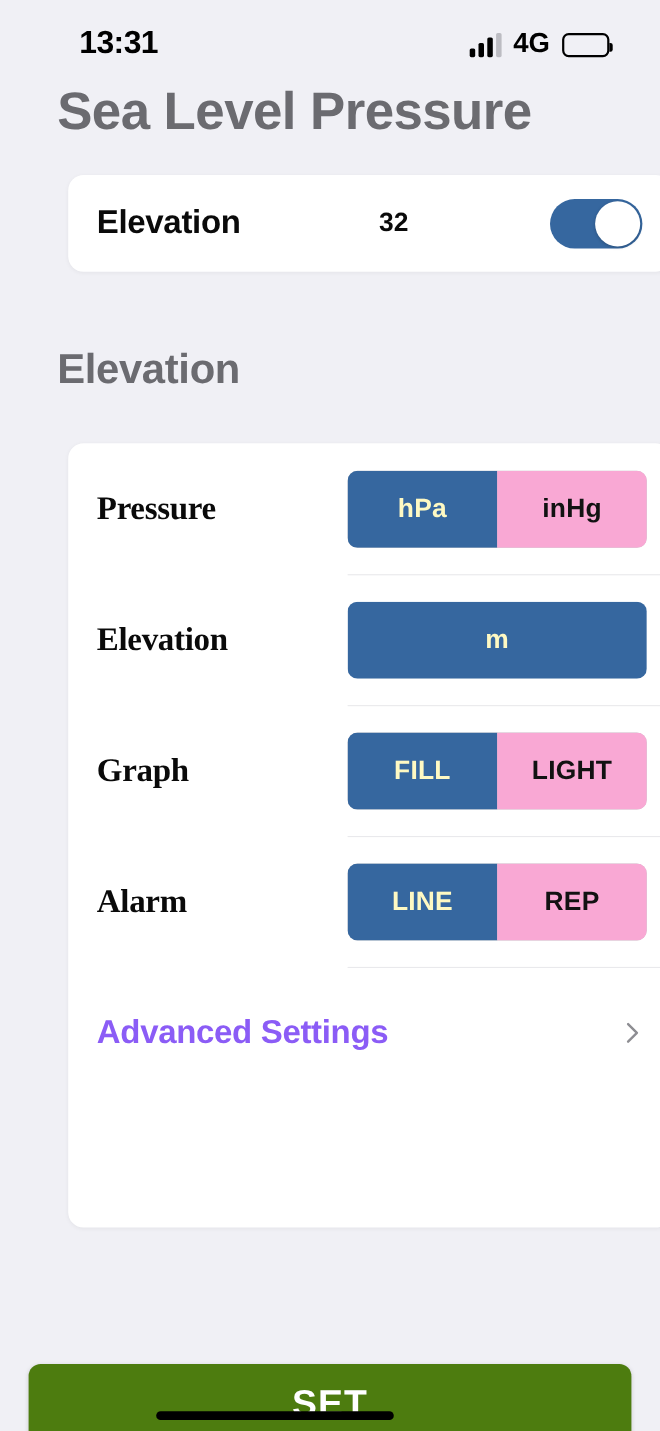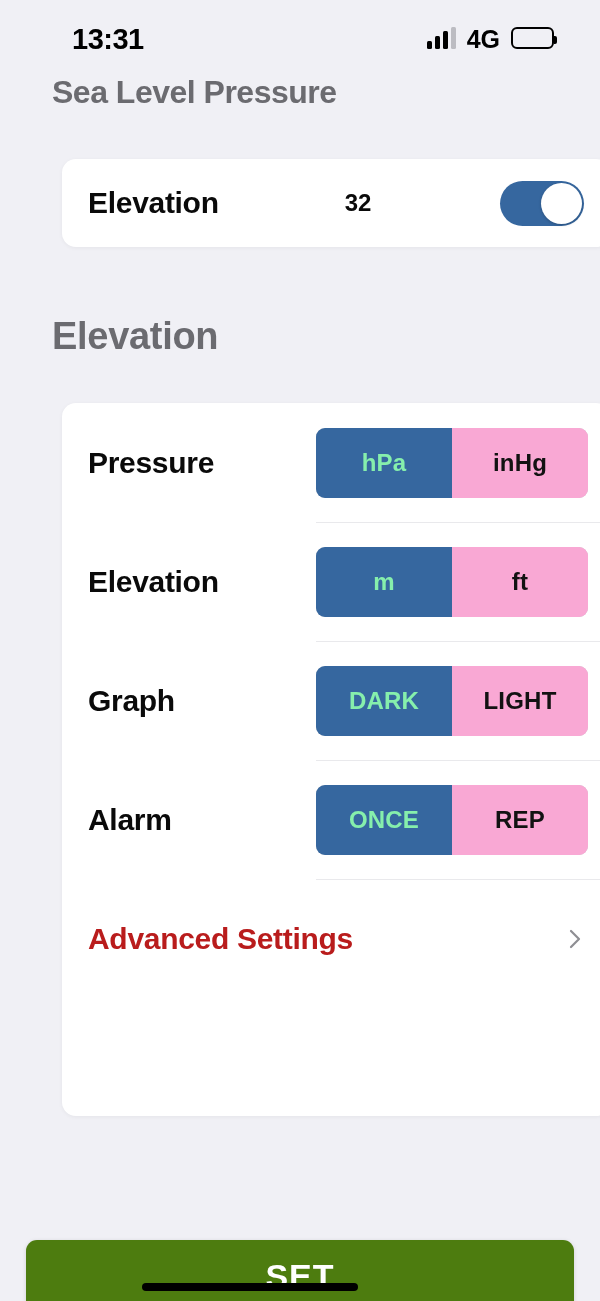--- a/index.html
+++ b/index.html
@@ -39,21 +39,21 @@
   .status-time {
     font-size: 29px;
     font-weight: bold;
     color: #000;
     letter-spacing: -0.5px;
     line-height: 1;
     padding-top: 6px;
   }
   .status-right {
     display: flex;
-    align-items: flex-start;
+    align-items: flex-end;
     gap: 11px;
     padding-top: 6px;
   }
   .signal-bars {
     display: flex;
     align-items: flex-end;
     gap: 3px;
     height: 22px;
   }
   .signal-bars i {
@@ -95,21 +95,21 @@
     height: 100%;
     background: #000;
     border-radius: 3px;
   }
 
   
   .page-title {
     position: absolute;
     top: 72px;
     left: 52px;
-    font-size: 32px;
+    font-size: 48px;
     font-weight: bold;
     color: #6b6b70;
     letter-spacing: -0.5px;
     line-height: 1.25;
   }
 
   
   .card {
     position: absolute;
     left: 26px;
@@ -198,20 +198,21 @@
     background: #e9e9ec;
   }
   .setting-label {
     position: absolute;
     left: 26px;
     font-size: 30px;
     font-weight: bold;
     color: #0a0a0a;
     letter-spacing: -0.3px;
     white-space: nowrap;
+    font-family: Liberation Serif, serif;
   }
   .segmented {
     position: absolute;
     left: 254px;
     width: 272px;
     height: 70px;
     border-radius: 9px;
     overflow: hidden;
     display: flex;
     background: #c6c7ca;
@@ -222,36 +223,36 @@
     align-items: center;
     justify-content: center;
     font-size: 24px;
     font-weight: bold;
     letter-spacing: 0.2px;
     color: #121212;
     background: #f9a8d4;
   }
   .seg.selected {
     background: #36679f;
-    color: #86efac;
+    color: #fef9c3;
   }
 
   
   .row-advanced {
     position: relative;
     height: 119px;
     display: flex;
     align-items: center;
   }
   .advanced-label {
     position: absolute;
     left: 26px;
     font-size: 30px;
     font-weight: bold;
-    color: #b91c1c;
+    color: #8b5cf6;
     letter-spacing: -0.3px;
   }
   .chevron {
     position: absolute;
     right: 24px;
     width: 22px;
     height: 22px;
   }
   .chevron svg { display: block; }
 
@@ -327,37 +328,36 @@
       <div class="segmented">
         <div class="seg selected">hPa</div>
         <div class="seg">inHg</div>
       </div>
     </div>
 
     <div class="setting-row">
       <span class="setting-label">Elevation</span>
       <div class="segmented">
         <div class="seg selected">m</div>
-        <div class="seg">ft</div>
       </div>
     </div>
 
     <div class="setting-row">
       <span class="setting-label">Graph</span>
       <div class="segmented">
-        <div class="seg selected">DARK</div>
+        <div class="seg selected">FILL</div>
         <div class="seg">LIGHT</div>
       </div>
     </div>
 
 
     <div class="setting-row">
       <span class="setting-label">Alarm</span>
       <div class="segmented">
-        <div class="seg selected">ONCE</div>
+        <div class="seg selected">LINE</div>
         <div class="seg">REP</div>
       </div>
     </div>
 
     <div class="row-advanced">
       <span class="advanced-label">Advanced Settings</span>
       <span class="chevron">
         <svg width="22" height="22" viewBox="0 0 22 22" fill="none">
           <path d="M7 3 L15 11 L7 19" stroke="#8e8e93" stroke-width="2.2" stroke-linecap="round" stroke-linejoin="round"></path>
         </svg>

